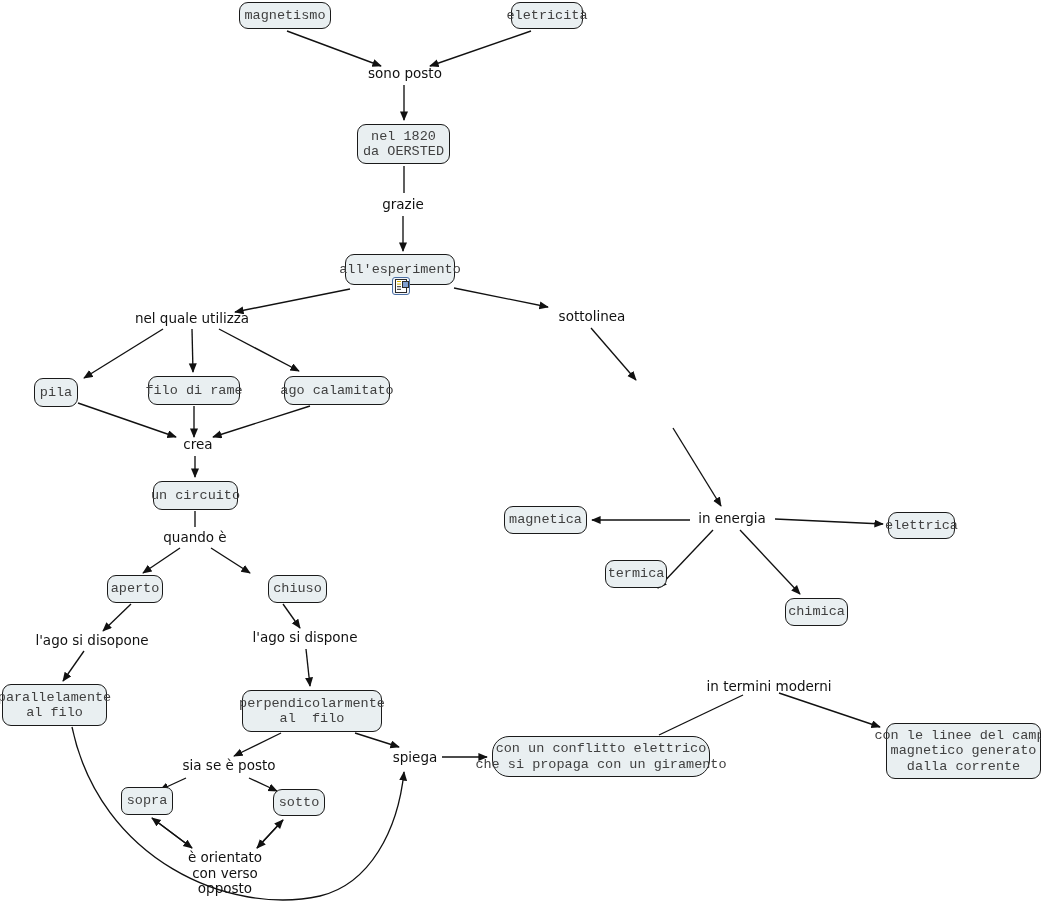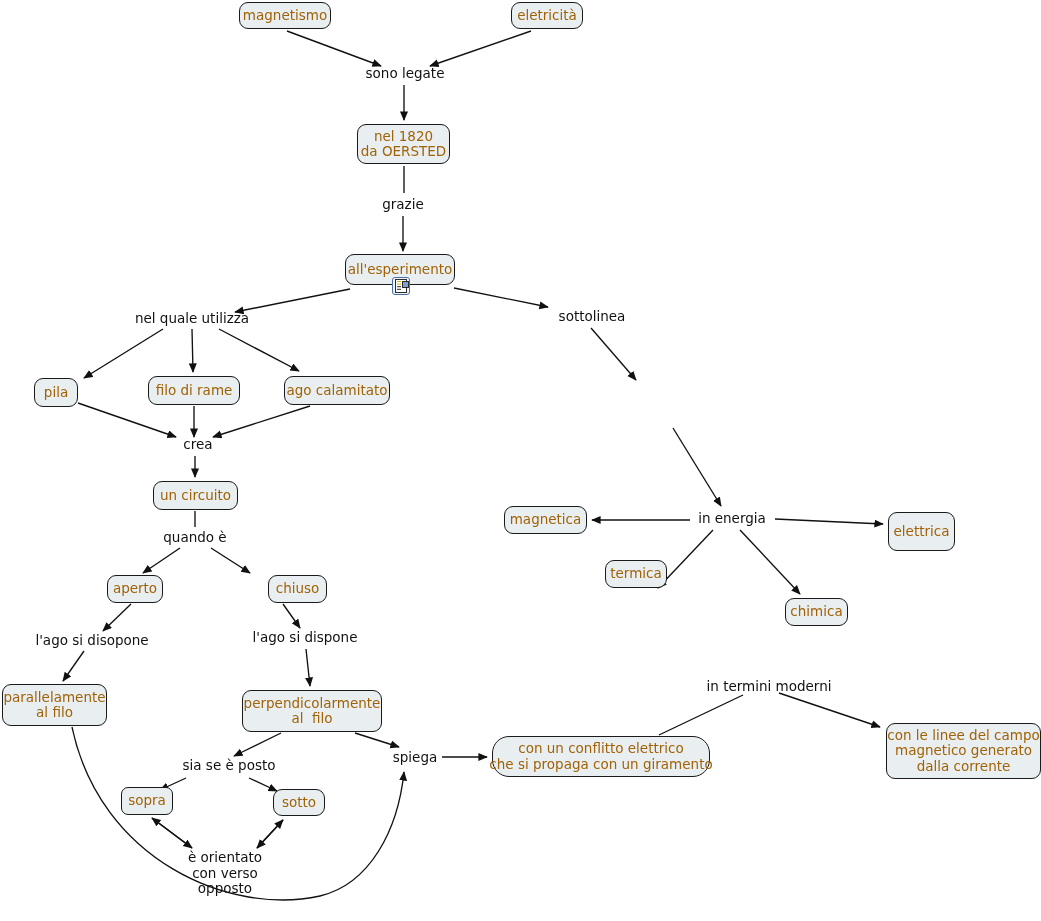--- a/index.html
+++ b/index.html
@@ -23,30 +23,31 @@
     top: 0;
     width: 1041px;
     height: 921px;
   }
   .node {
     position: absolute;
     box-sizing: border-box;
     background: #e9eff1;
     border: 1.4px solid #1a1a1a;
     border-radius: 9px;
-    color: #a16207;
+    color: #404040;
     font-size: 13.5px;
     line-height: 15.5px;
     text-align: center;
     display: flex;
     align-items: center;
     justify-content: center;
     white-space: pre;
     padding: 2px 8px;
     z-index: 5;
+    font-family: Liberation Mono, monospace;
   }
   .linklabel {
     position: absolute;
     color: #111111;
     font-size: 13.5px;
     line-height: 15.5px;
     text-align: center;
     white-space: pre;
     background: transparent;
     z-index: 4;
@@ -201,25 +202,25 @@
   <div class="node" style="left:242px;top:690px;width:140px;height:42px;">perpendicolarmente
 al  filo</div>
   <div class="node" style="left:121px;top:787px;width:52px;height:28px;border-radius:7px;">sopra</div>
   <div class="node" style="left:273px;top:789px;width:52px;height:27px;">sotto</div>
   <div class="node" style="left:492px;top:736px;width:218px;height:41px;border-radius:17px;">con un conflitto elettrico
 che si propaga con un giramento</div>
   <div class="node" style="left:886px;top:723px;width:155px;height:56px;">con le linee del campo
 magnetico generato
 dalla corrente</div>
   <div class="node" style="left:504px;top:506px;width:83px;height:28px;">magnetica</div>
-  <div class="node" style="left:888px;top:512px;width:67px;height:39px;">elettrica</div>
+  <div class="node" style="left:888px;top:512px;width:67px;height:27px;">elettrica</div>
   <div class="node" style="left:605px;top:560px;width:62px;height:28px;">termica</div>
   <div class="node" style="left:785px;top:598px;width:63px;height:28px;">chimica</div>
 
-  <div class="linklabel" style="left:363px;top:66px;width:84px;">sono legate</div>
+  <div class="linklabel" style="left:363px;top:66px;width:84px;">sono posto</div>
   <div class="linklabel" style="left:379px;top:197px;width:48px;">grazie</div>
   <div class="linklabel" style="left:135px;top:311px;width:114px;">nel quale utilizza</div>
   <div class="linklabel" style="left:557px;top:309px;width:70px;">sottolinea</div>
   <div class="linklabel" style="left:180px;top:437px;width:36px;">crea</div>
   <div class="linklabel" style="left:163px;top:530px;width:64px;">quando è</div>
   <div class="linklabel" style="left:696px;top:511px;width:72px;">in energia</div>
   <div class="linklabel" style="left:36px;top:633px;width:112px;">l'ago si disopone</div>
   <div class="linklabel" style="left:252px;top:630px;width:106px;">l'ago si dispone</div>
   <div class="linklabel" style="left:181px;top:758px;width:96px;">sia se è posto</div>
   <div class="linklabel" style="left:186px;top:850px;width:78px;text-align:center;">è orientato

